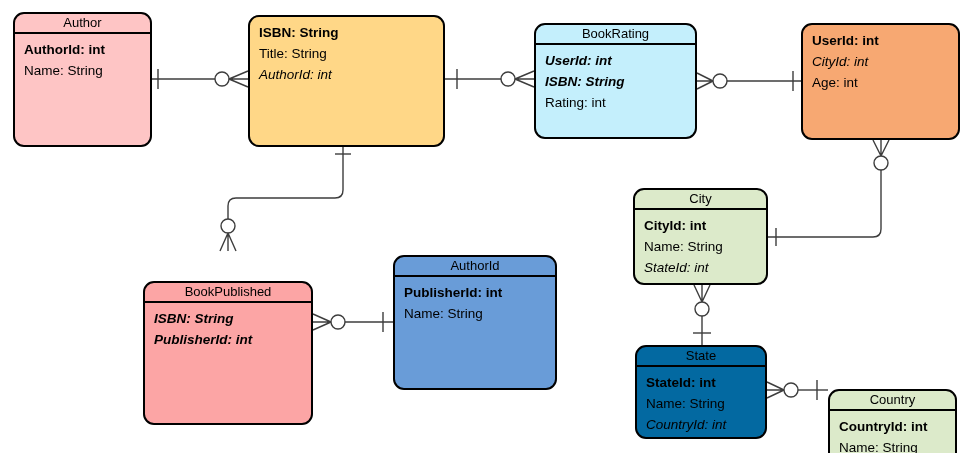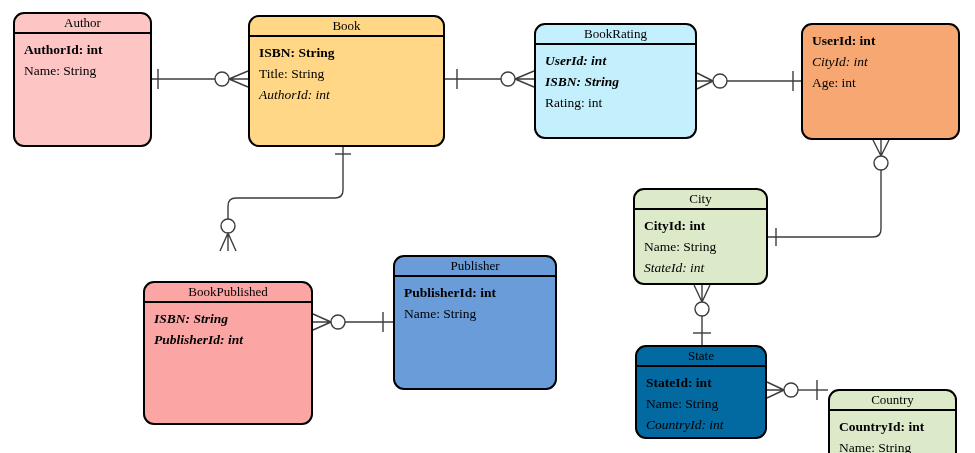--- a/index.html
+++ b/index.html
@@ -1,18 +1,18 @@
 <!DOCTYPE html>
 <html><head>
 <meta charset="utf-8">
 <style>
   html,body{margin:0;padding:0;background:#ffffff;}
   .canvas{
     position:relative;width:975px;height:453px;background:#ffffff;
-    font-family:Liberation Serif, serif;overflow:hidden;
+    font-family:Liberation Sans, sans-serif;overflow:hidden;
   }
   #connector-layer{position:absolute;left:0;top:0;width:975px;height:453px;}
   #connector-layer line,#connector-layer path{stroke:#3d3d3d;stroke-width:1.4;fill:none;}
   #connector-layer circle{stroke:#3d3d3d;stroke-width:1.4;fill:#ffffff;}
   .entity{
     position:absolute;border:2px solid #000000;border-radius:11px;
     box-sizing:border-box;color:#000;
   }
   .entity-title{
     height:18px;line-height:17px;text-align:center;font-size:13px;
@@ -90,21 +90,20 @@
 
   <div id="entities">
       <div class="entity" style="left: 13px; top: 12px; width: 139px; height: 135px; background: rgb(254, 197, 197);">
     <div class="entity-title">Author</div>
     <div class="entity-fields">
           <div class="field b">AuthorId: int</div>
           <div class="field">Name: String</div>
         </div>
   </div>
       <div class="entity" style="left: 248px; top: 15px; width: 197px; height: 132px; background: rgb(255, 215, 135);">
-    <div class="entity-title">Book</div>
     <div class="entity-fields">
           <div class="field b">ISBN: String</div>
           <div class="field">Title: String</div>
           <div class="field i">AuthorId: int</div>
         </div>
   </div>
       <div class="entity" style="left: 534px; top: 23px; width: 163px; height: 116px; background: rgb(196, 239, 252);">
     <div class="entity-title">BookRating</div>
     <div class="entity-fields">
           <div class="field b i">UserId: int</div>
@@ -128,21 +127,21 @@
         </div>
   </div>
       <div class="entity" style="left: 143px; top: 251px; width: 170px; height: 144px; background: #fca5a5; margin-top: 30px;">
     <div class="entity-title">BookPublished</div>
     <div class="entity-fields">
           <div class="field b i">ISBN: String</div>
           <div class="field b i">PublisherId: int</div>
         </div>
   </div>
       <div class="entity" style="left: 393px; top: 255px; width: 164px; height: 135px; background: rgb(105, 156, 216);">
-    <div class="entity-title">Publisher</div>
+    <div class="entity-title">AuthorId</div>
     <div class="entity-fields">
           <div class="field b">PublisherId: int</div>
           <div class="field">Name: String</div>
         </div>
   </div>
       <div class="entity" style="left: 635px; top: 345px; width: 132px; height: 94px; background: #0369a1;">
     <div class="entity-title">State</div>
     <div class="entity-fields">
           <div class="field b">StateId: int</div>
           <div class="field">Name: String</div>

